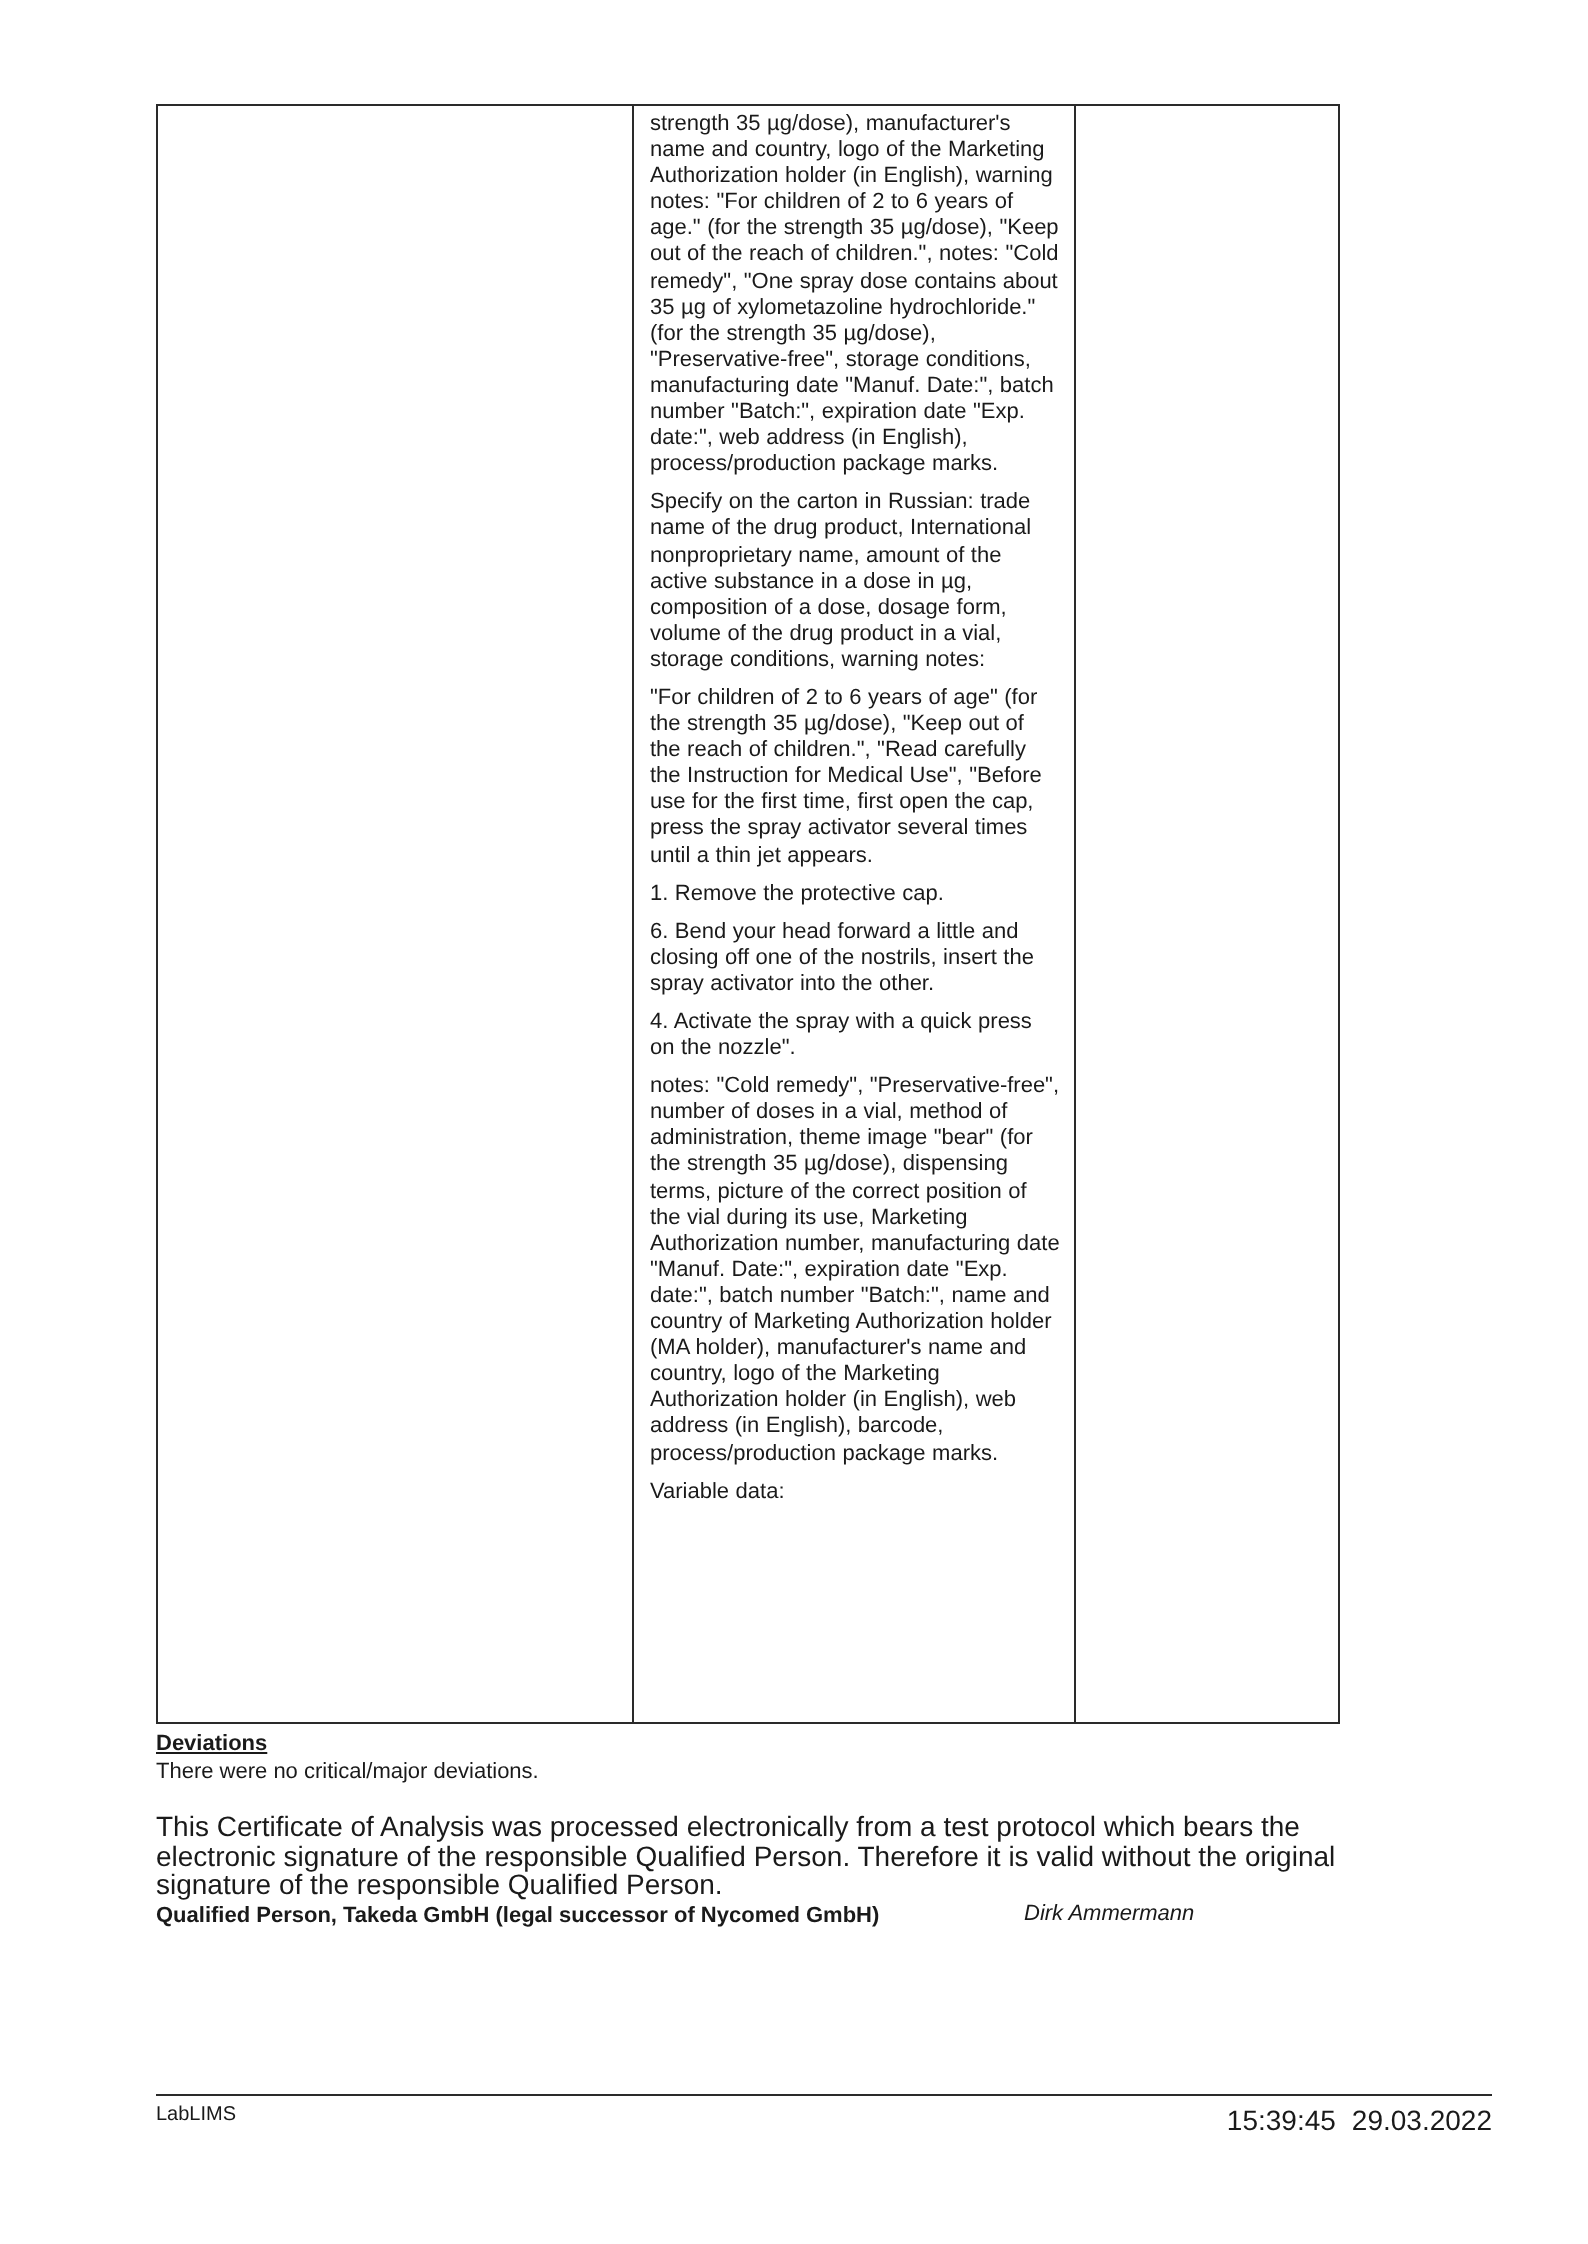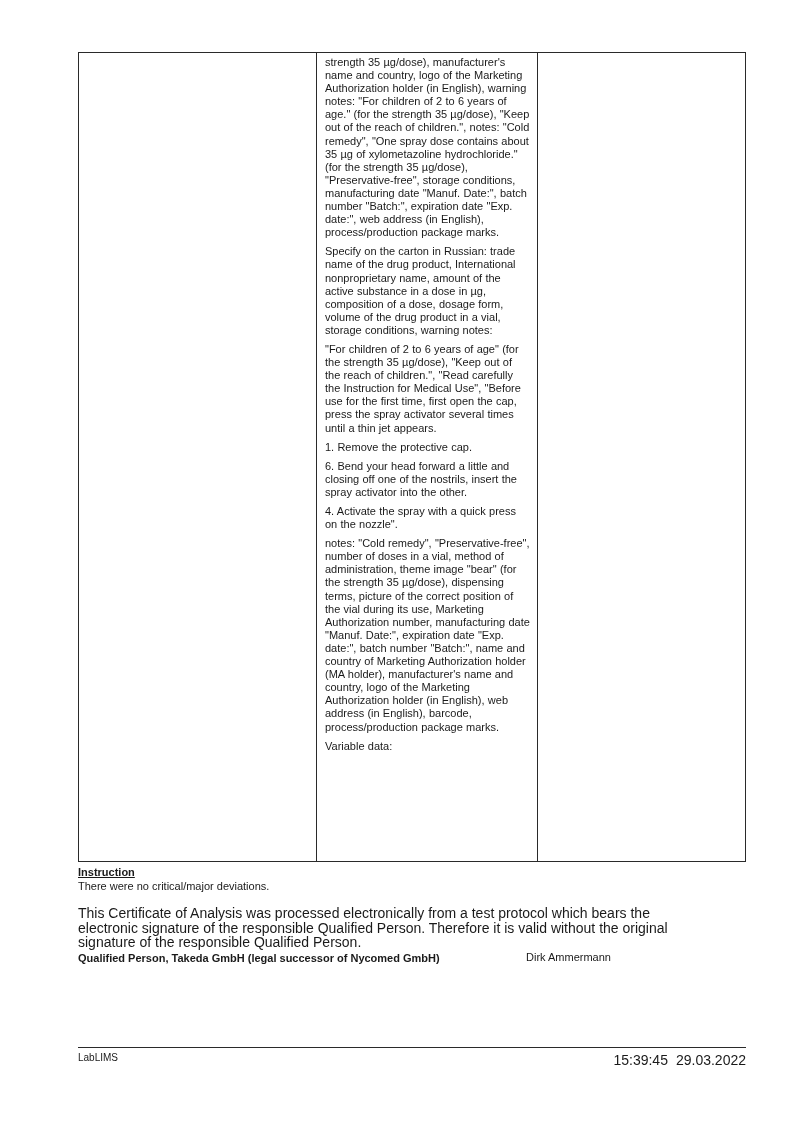--- a/index.html
+++ b/index.html
@@ -15,21 +15,21 @@
     font-family: "Liberation Sans", "DejaVu Sans", sans-serif;
     color: #1a1a1a;
     overflow: hidden;
   }
 
   
   .coa-table {
     position: absolute;
     left: 78px;
     top: 52px;
-    width: 668px;
+    width: 592px;
     height: 810px;
     border: 1px solid #2a2a2a;
     display: flex;
     box-sizing: border-box;
   }
   .coa-table .cell {
     box-sizing: border-box;
     overflow: hidden;
   }
   .col-left {
@@ -81,23 +81,24 @@
     left: 78px;
     top: 952px;
     width: 668px;
     font-size: 11px;
   }
   .qp-label {
     font-weight: bold;
   }
   .signatory {
     position: absolute;
-    left: 448px;
+    left: 434px;
     top: -1px;
     font-weight: normal;
+    font-style: italic;
   }
 
   
   .footer-rule {
     position: absolute;
     left: 78px;
     top: 1047px;
     width: 668px;
     height: 1px;
     background: #2a2a2a;
@@ -134,21 +135,21 @@
       <p>1. Remove the protective cap.</p>
       <p>6. Bend your head forward a little and closing off one of the nostrils, insert the spray activator into the other.</p>
       <p>4. Activate the spray with a quick press on the nozzle".</p>
       <p>notes: "Cold remedy", "Preservative-free", number of doses in a vial, method of administration, theme image "bear" (for the strength 35 µg/dose), dispensing terms, picture of the correct position of the vial during its use, Marketing Authorization number, manufacturing date "Manuf. Date:", expiration date "Exp. date:", batch number "Batch:", name and country of Marketing Authorization holder (MA holder), manufacturer's name and country, logo of the Marketing Authorization holder (in English), web address (in English), barcode, process/production package marks.</p>
       <p>Variable data:</p>
     </div>
     <div class="cell col-right"></div>
   </div>
 
   <div class="deviations">
-    <div class="heading">Instruction</div>
+    <div class="heading">Deviations</div>
     <div>There were no critical/major deviations.</div>
   </div>
 
   <div class="certificate-note">This Certificate of Analysis was processed electronically from a test protocol which bears the electronic signature of the responsible Qualified Person. Therefore it is valid without the original signature of the responsible Qualified Person.</div>
 
   <div class="qp-row">
     <span class="qp-label">Qualified Person, Takeda GmbH (legal successor of Nycomed GmbH)</span>
     <span class="signatory">Dirk Ammermann</span>
   </div>
 

